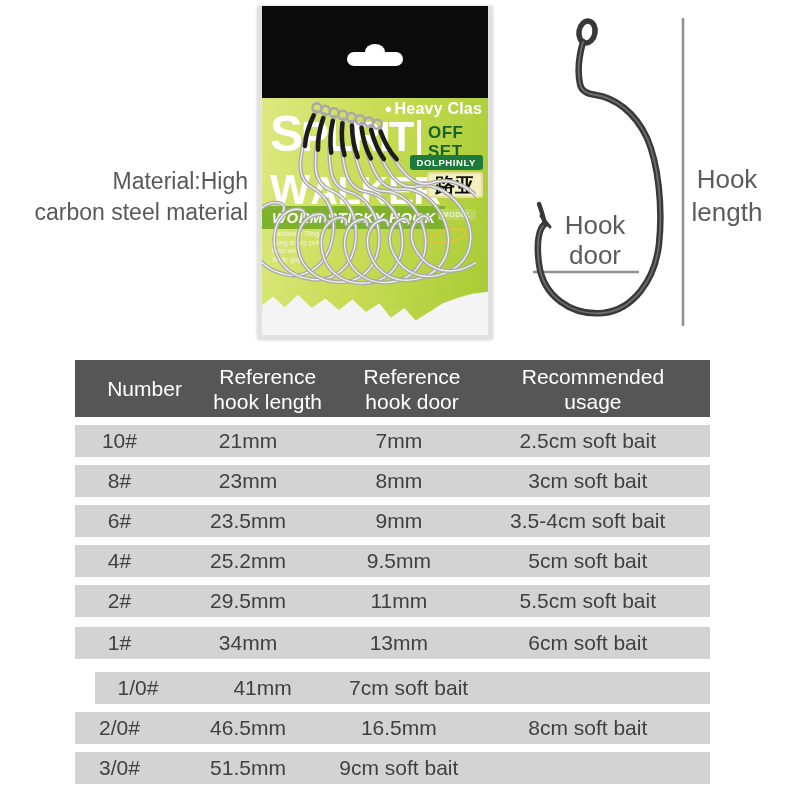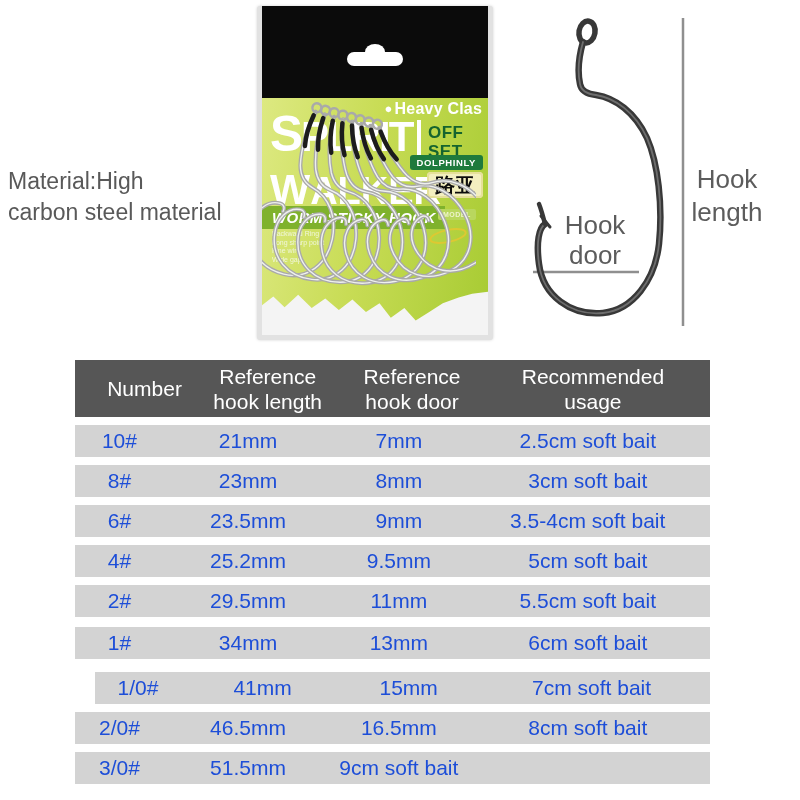--- a/index.html
+++ b/index.html
@@ -4,21 +4,21 @@
 <style>
   html,body{margin:0;padding:0;}
   body{
     width:800px;height:800px;position:relative;background:#ffffff;
     font-family:"Liberation Sans","DejaVu Sans",sans-serif;overflow:hidden;
   }
   .pre{white-space:pre-line;}
 
   
   .material-note{
-    position:absolute;left:8px;top:166px;width:240px;text-align:left;
+    position:absolute;left:8px;top:166px;width:240px;text-align:right;
     font-size:23px;line-height:31px;color:#595959;
   }
 
   
   .package{position:absolute;left:257px;top:6px;width:236px;height:334px;
     background:#e2e2e2;border-radius:3px;box-shadow:0 0 3px rgba(0,0,0,.18);}
   .pkg-black{position:absolute;left:5px;right:5px;top:0;height:92px;background:#0b0b0b;}
   .hang-hole{position:absolute;left:50%;top:46px;transform:translateX(-50%);
     width:56px;height:14px;background:#fff;border-radius:8px;}
   .hang-hole::before{content:"";position:absolute;left:50%;top:-8px;transform:translateX(-50%);
@@ -60,21 +60,21 @@
 
   
   .spec-table{position:absolute;left:75px;top:360px;width:635px;}
   .thead{display:grid;grid-template-columns:14% 26.5% 21% 38.5%;background:#565656;
     height:57px;align-items:center;padding-left:27px;}
   .th{text-align:center;color:#ffffff;font-size:21px;line-height:25px;white-space:pre-line;font-weight:400;}
   .trow{display:grid;grid-template-columns:14% 26.5% 21% 38.5%;background:#d3d3d3;
     height:32px;align-items:center;margin-top:8px;}
   .trow.gap-md{margin-top:10px;}
   .trow.gap-lg{margin-top:13px;margin-left:20px;}
-  .td{text-align:center;color:#1d4ed8;font-size:21px;}
+  .td{text-align:center;color:#404040;font-size:21px;}
 </style>
 </head>
 <body>
 
 <div class="material-note pre">Material:High
 carbon steel material</div>
 
 <div class="package">
   <div class="pkg-black">
     <div class="hang-hole"></div>
@@ -216,21 +216,20 @@
       </div>
       <div class="trow gap-md">
         <div class="td">1#</div>
         <div class="td">34mm</div>
         <div class="td">13mm</div>
         <div class="td">6cm soft bait</div>
       </div>
       <div class="trow gap-lg">
         <div class="td">1/0#</div>
         <div class="td">41mm</div>
-        <div class="td">15mm</div>
         <div class="td">7cm soft bait</div>
       </div>
       <div class="trow">
         <div class="td">2/0#</div>
         <div class="td">46.5mm</div>
         <div class="td">16.5mm</div>
         <div class="td">8cm soft bait</div>
       </div>
       <div class="trow">
         <div class="td">3/0#</div>

